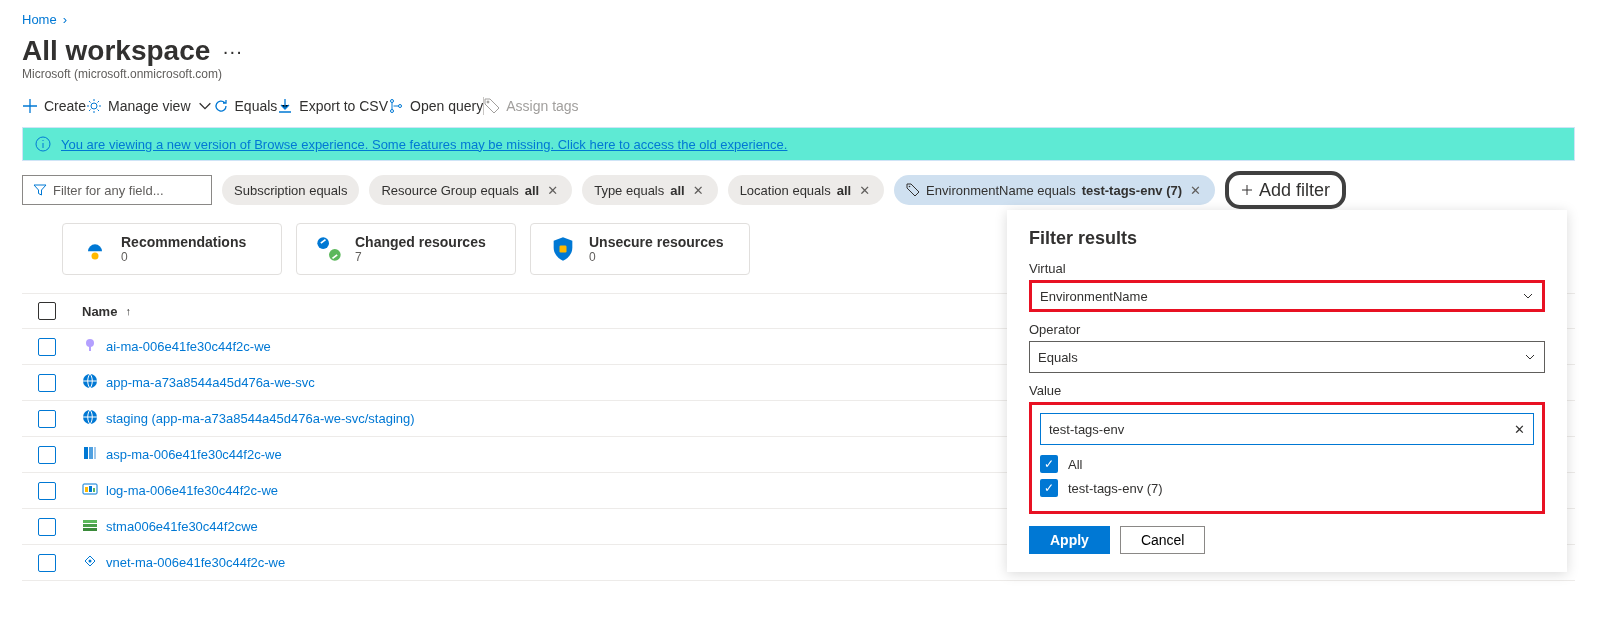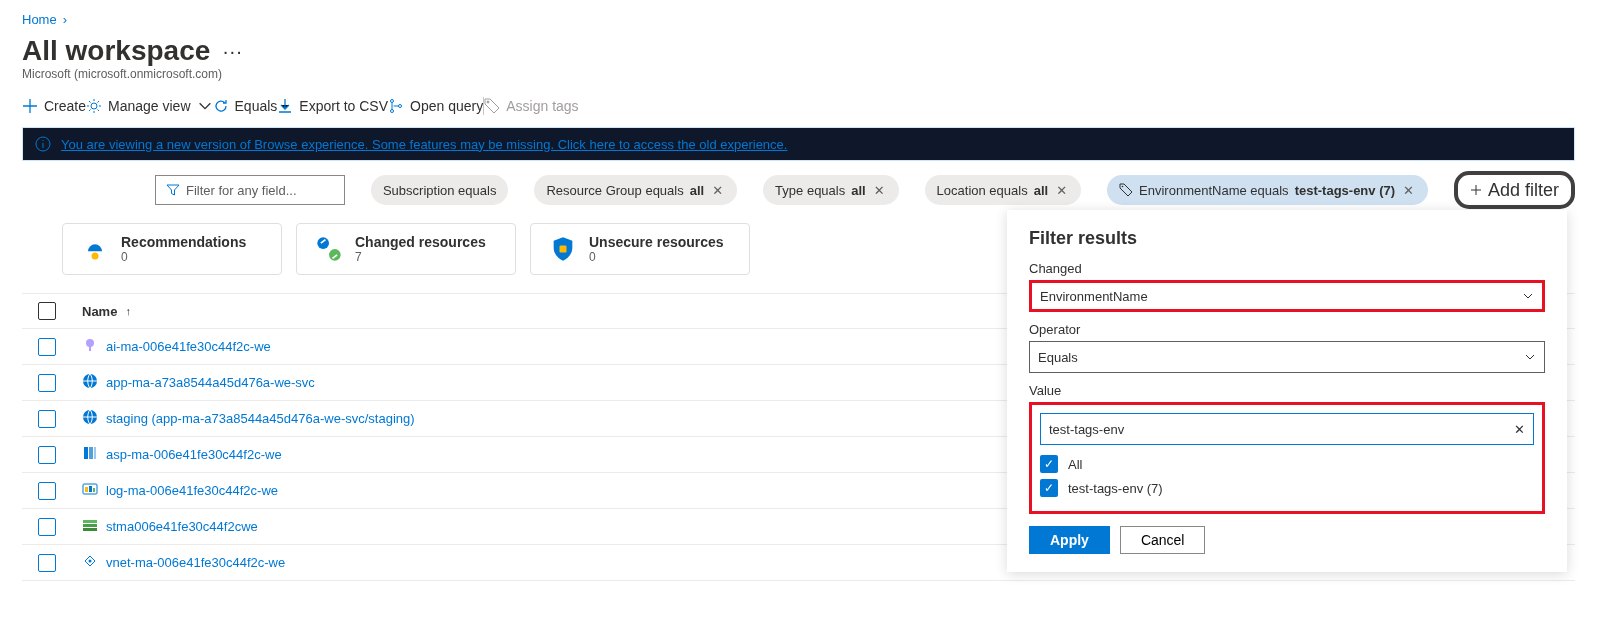--- a/index.html
+++ b/index.html
@@ -16,24 +16,24 @@
   .more { font-size: 20px; color: #323130; padding: 0 4px; }
   .subtitle { font-size: 12px; color: #605e5c; margin-bottom: 16px; }
 
   .toolbar { display: flex; align-items: center; margin-bottom: 12px; }
   .tb-item { display: inline-flex; align-items: center; gap: 6px; color: #323130; cursor: pointer; font-size: 14px; }
   .tb-item svg { width: 16px; height: 16px; }
   .tb-sep { width: 1px; height: 18px; background: #c8c6c4; }
   .tb-disabled { color: #a19f9d; cursor: default; }
   .tb-disabled svg { stroke: #a19f9d; fill: #a19f9d; }
 
-  .info-bar { display: flex; align-items: center; gap: 10px; background: #0f172a; border: 1px solid #cfe4f6; padding: 8px 12px; font-size: 13px; margin-bottom: 10px; }
+  .info-bar { display: flex; align-items: center; gap: 10px; background: #5eead4; border: 1px solid #cfe4f6; padding: 8px 12px; font-size: 13px; margin-bottom: 10px; }
   .info-bar a { text-decoration: underline; }
 
-  .filter-row { display: flex; align-items: center; gap: 26px; margin-bottom: 14px; flex-wrap: wrap; justify-content: flex-end; }
+  .filter-row { display: flex; align-items: center; gap: 10px; margin-bottom: 14px; flex-wrap: wrap; }
   .filter-field { display: flex; align-items: center; gap: 6px; border: 1px solid #8a8886; padding: 4px 10px; height: 30px; min-width: 190px; color: #605e5c; font-size: 13px; }
   .pill { display: inline-flex; align-items: center; gap: 6px; background: #edebe9; border-radius: 15px; padding: 4px 12px; height: 30px; font-size: 13px; color: #323130; cursor: pointer; }
   .pill.active { background: #cfe0f0; }
   .pill .bold { font-weight: 600; }
   .pill .x { color: #605e5c; padding: 0 2px; }
   .add-filter { display: inline-flex; align-items: center; gap: 6px; border: 4px solid #404040; border-radius: 15px; padding: 4px 12px; height: 38px; font-size: 18px; cursor: pointer; }
 
   .cards { display: flex; gap: 14px; margin-bottom: 18px; margin-left: 40px; }
   .card { border: 1px solid #e1dfdd; border-radius: 4px; padding: 10px 18px; display: flex; align-items: center; gap: 12px; min-width: 220px; }
   .card-text .label { font-size: 14px; font-weight: 600; }
@@ -338,21 +338,21 @@
           <div class="col-act">···</div>
           <div class="col-type">Virtual network</div>
         </div>
       </div>
   </div>
 </div>
 
 <div class="popout">
   <h2>Filter results</h2>
   <div class="fgrp">
-    <label>Changed</label>
+    <label>Virtual</label>
     <div class="sel hl">
       <span>EnvironmentName</span>
       <svg width="12" height="12">
           <path d="M2 4l4 4 4-4" fill="none" stroke="#323130"></path>
         </svg>
     </div>
   </div>
   <div class="fgrp">
     <label>Operator</label>
     <div class="sel">

